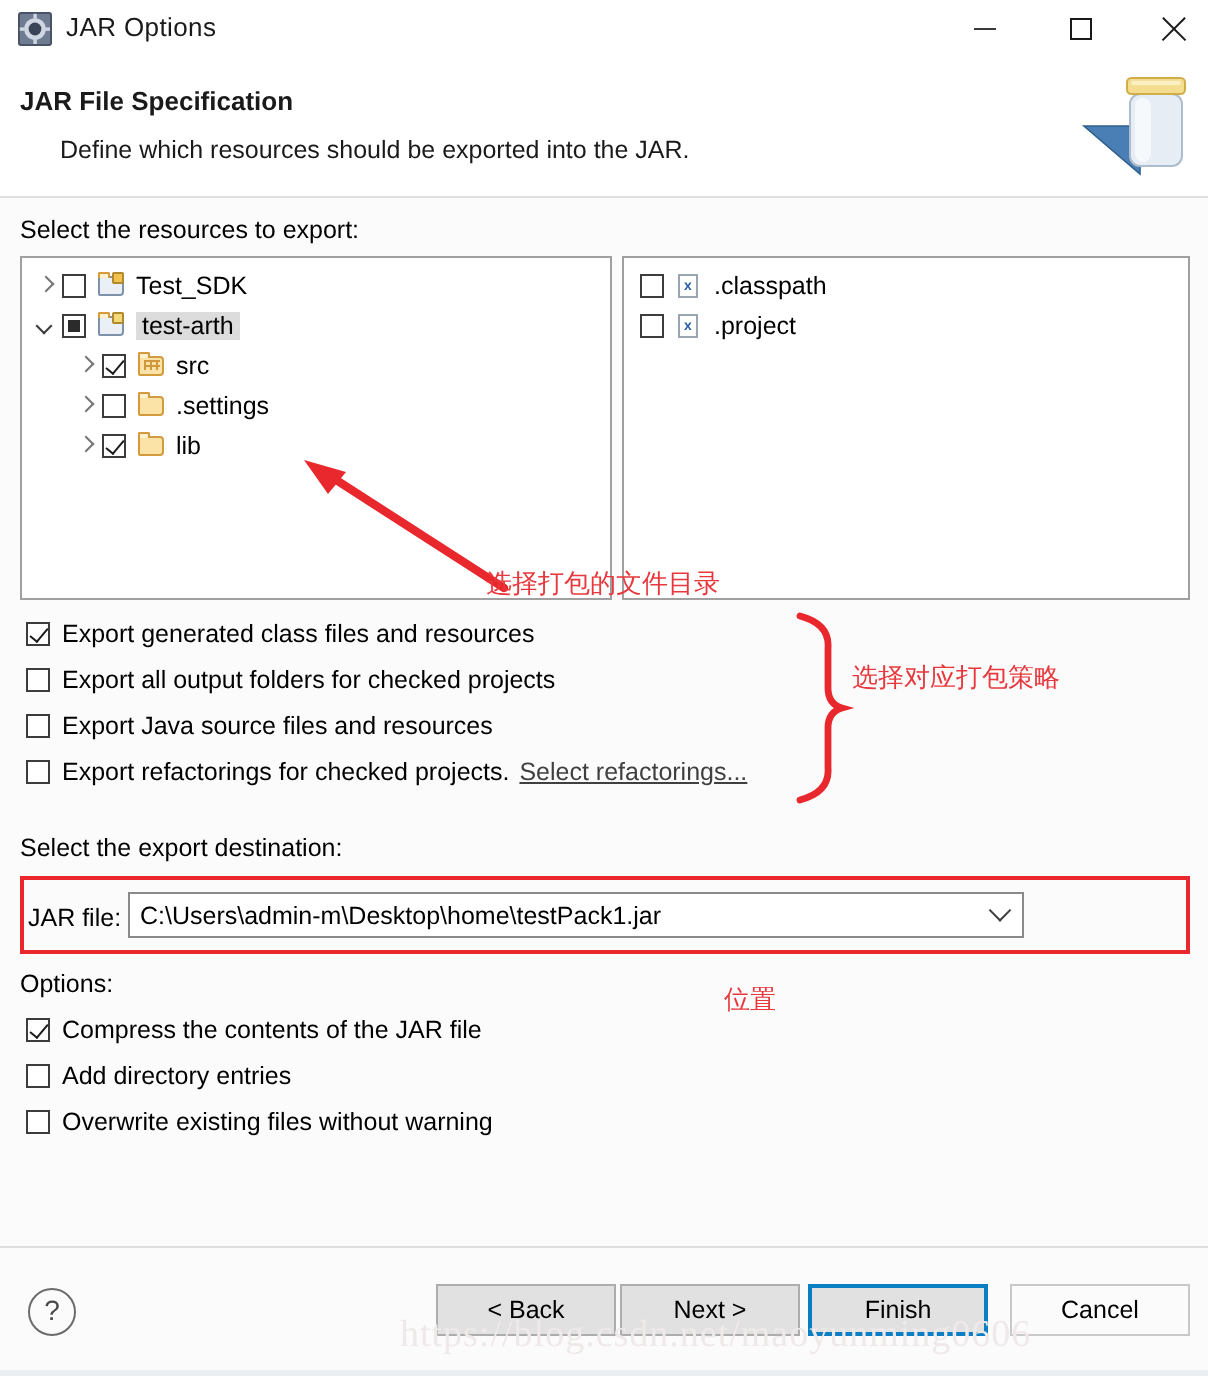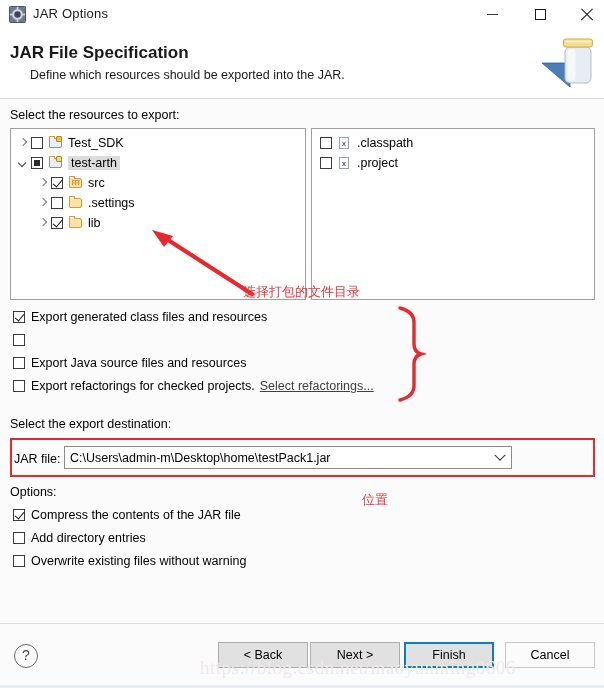--- a/index.html
+++ b/index.html
@@ -51,21 +51,21 @@
   .gl-close::before { transform: rotate(45deg); }
   .gl-close::after  { transform: rotate(-45deg); }
 
   
   .header {
     position: absolute; left: 0; top: 29px; width: 604px; height: 69px;
     background: #ffffff; border-bottom: 1px solid #dedede;
   }
   .header-title {
     position: absolute; left: 10px; top: 14px;
-    font-size: 17px; font-weight: bold; color: #1a1a1a;
+    font-size: 13px; font-weight: bold; color: #1a1a1a;
   }
   .header-sub {
     position: absolute; left: 30px; top: 39px;
     font-size: 12.5px; color: #1a1a1a;
   }
   .header-banner {
     position: absolute; right: 0px; top: 0px; width: 68px; height: 68px;
   }
 
   
@@ -367,20 +367,21 @@
         <span>.project</span>
       </div>
     </div>
 
     <div class="optrow" style="top:208px">
       <span class="cb checked"></span>
       <span>Export generated class files and resources</span>
     </div>
     <div class="optrow" style="top:231px">
       <span class="cb"></span>
+      <span>Export all output folders for checked projects</span>
     </div>
     <div class="optrow" style="top:254px">
       <span class="cb"></span>
       <span>Export Java source files and resources</span>
     </div>
     <div class="optrow" style="top:277px">
       <span class="cb"></span>
       <span>Export refactorings for checked projects.</span>
       <span class="link">Select refactorings...</span>
     </div>
@@ -419,20 +420,21 @@
 
     <g>
       <line x1="252" y1="294" x2="165" y2="238" stroke="#e8282d" stroke-width="4.2" stroke-linecap="round"></line>
       <path d="M152 230 L173 236 L164 247 Z" fill="#e8282d"></path>
     </g>
 
     <path d="M400 308 Q415 312 414 324 L414 344 Q414 352 421 354 Q414 356 414 364 L414 384 Q415 396 400 400" fill="none" stroke="#e8282d" stroke-width="3.4" stroke-linecap="round"></path>
   </svg>
 
   <div class="cn" style="left:243px;top:283px">选择打包的文件目录</div>
+  <div class="cn" style="left:426px;top:330px">选择对应打包策略</div>
   <div class="cn" style="left:362px;top:491px">位置</div>
 
   <div class="footer">
     <div class="help-icon">?</div>
 
     <div class="btn fbtn back">
       <span>&lt; Back</span>
     </div>
     <div class="btn fbtn next">
       <span>Next &gt;</span>

